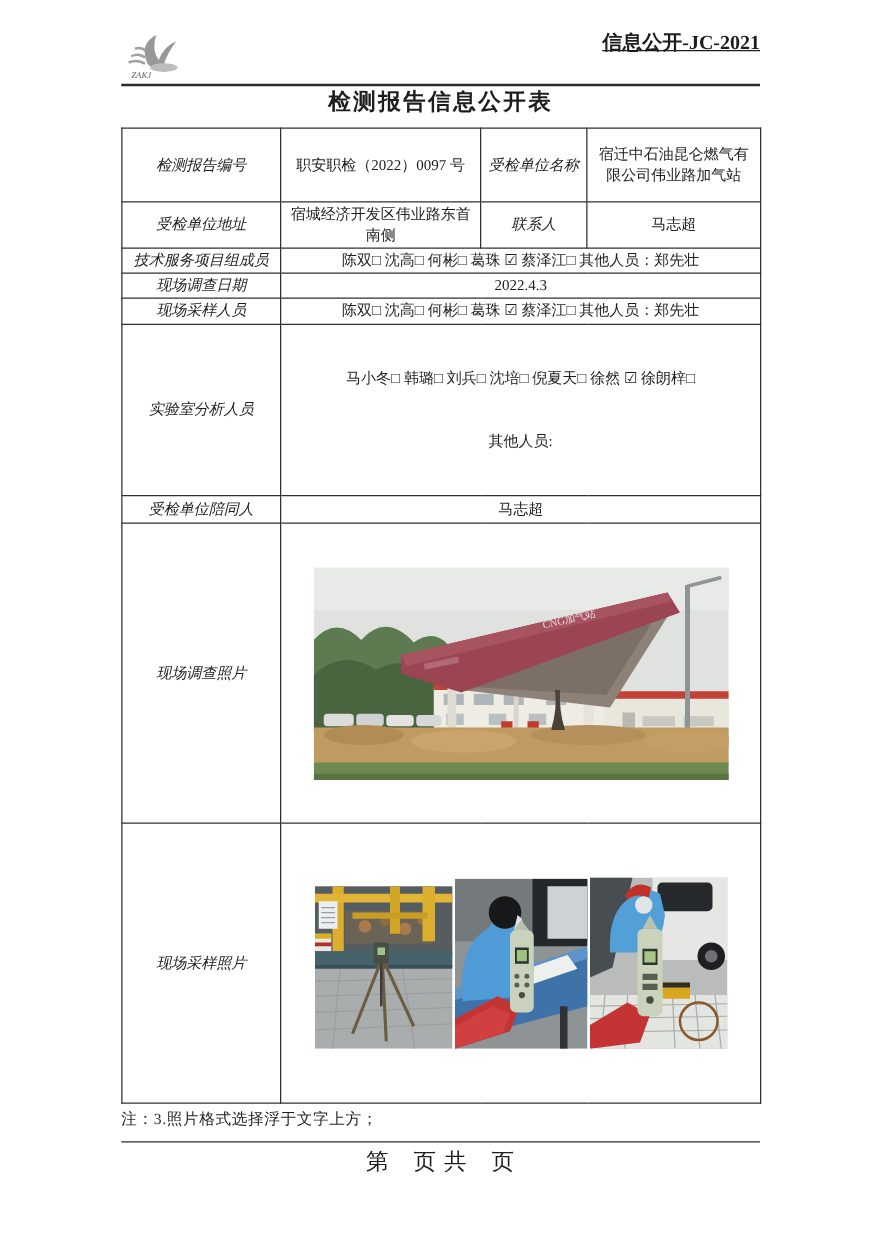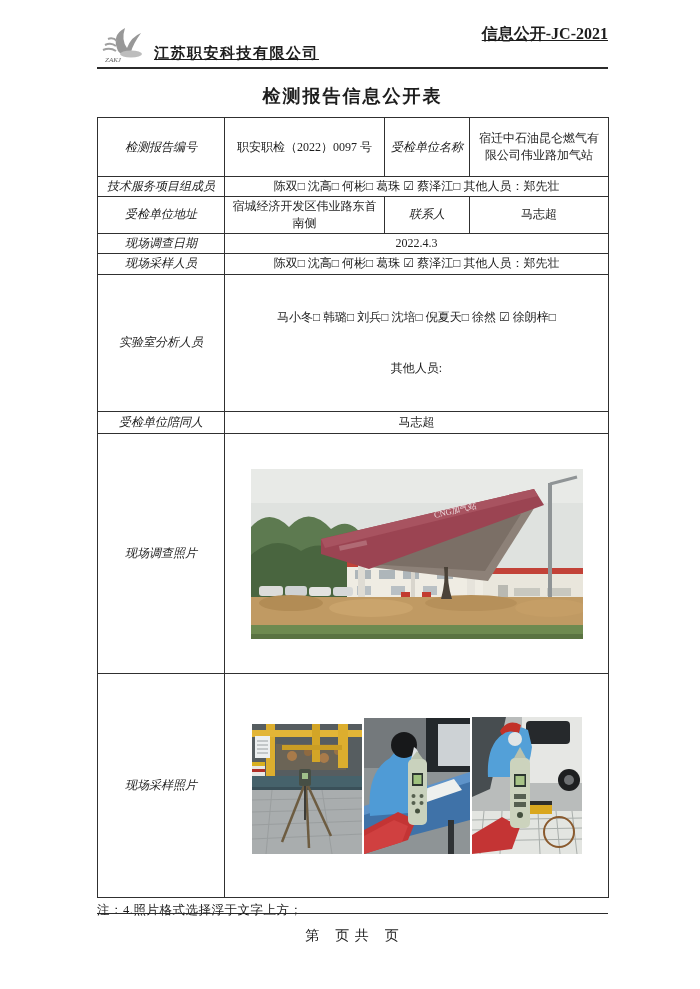--- a/index.html
+++ b/index.html
@@ -13,60 +13,59 @@
   
   .header{
     display:flex;justify-content:space-between;
     padding-top:24px;border-bottom:2px solid #2b2b2b;padding-bottom:3px;text-decoration:underline;
   }
   .brand{display:flex;align-items:flex-end;gap:3px;}
   .company{font-size:15px;font-weight:bold;letter-spacing:1.5px;padding-bottom:1px;}
   .doccode{font-size:16px;font-weight:bold;padding-bottom:1px;}
   
   .title{
-    text-align:center;font-size:18px;font-weight:bold;letter-spacing:2px;margin-top:15px;
+    text-align:center;font-size:18px;font-weight:bold;letter-spacing:2px;
   }
   
   table.main{
     border-collapse:collapse;table-layout:fixed;width:511px;margin-top:9px;
   }
   table.main td{
     border:1px solid #303030;font-size:12px;padding:1px 4px;
     text-align:center;vertical-align:middle;line-height:1.4;
     overflow:hidden;white-space:pre-wrap;
   }
   td.lbl{padding:1px 3px;font-style:italic;}
   td.left{text-align:left;padding-left:6px;}
   td.photo-cell{padding:0;}
   .photo-wrap{display:flex;justify-content:center;align-items:center;height:100%;}
   .photos3{display:flex;justify-content:center;align-items:flex-end;gap:2px;}
   
   .note{font-size:12.5px;margin-top:4px;letter-spacing:0.5px;}
   .footer{
     position:absolute;top:913px;left:97px;width:511px;
     border-top:1.5px solid #2b2b2b;text-align:center;
-    font-size:14px;padding-top:13px;letter-spacing:1px;
+    font-size:18px;padding-top:3px;letter-spacing:1px;
   }
   svg{display:block;}
 </style>
 </head>
 <body>
 
 <div class="page">
   <div class="content">
 
     <div class="header">
       <div class="brand">
         <svg width="54" height="40" viewBox="0 0 54 40">
           <path d="M21,27 Q14,11 28,4 Q24,16 30,24 Q34,13 44,9 Q36,20 34,28 Q27,34 21,27" fill="#989898"></path>
           <path d="M8,21 q6,-3 11,1 M6,26 q7,-3 13,1 M11,15 q5,-2 9,2" stroke="#a0a0a0" stroke-width="2" fill="none"></path>
           <ellipse cx="34" cy="30" rx="11" ry="3.5" fill="#bdbdbd"></ellipse>
           <text x="8" y="38" font-size="7" font-style="italic" fill="#5f5f5f">ZAKJ</text>
         </svg>
-        <span class="company">江苏职安科技有限公司</span>
       </div>
       <span class="doccode">信息公开-JC-2021</span>
     </div>
 
     <div class="title">检测报告信息公开表</div>
 
     <table class="main">
       <colgroup>
           <col style="width:127px">
           <col style="width:160px">
@@ -75,30 +74,30 @@
         </colgroup>
 
       <tbody>
           <tr style="height:59px">
         <td class="lbl">检测报告编号</td>
         <td>职安职检（2022）0097 号</td>
         <td class="lbl">受检单位名称</td>
         <td>宿迁中石油昆仑燃气有限公司伟业路加气站</td>
       </tr>
 
-      <tr style="height:20px">
-        <td class="lbl">技术服务项目组成员</td>
-        <td class="left" colspan="3">陈双□ 沈高□ 何彬□ 葛珠 ☑ 蔡泽江□ 其他人员：郑先壮</td>
-      </tr>
-
       <tr style="height:36px">
         <td class="lbl">受检单位地址</td>
         <td>宿城经济开发区伟业路东首南侧</td>
         <td class="lbl">联系人</td>
         <td>马志超</td>
+      </tr>
+
+      <tr style="height:20px">
+        <td class="lbl">技术服务项目组成员</td>
+        <td class="left" colspan="3">陈双□ 沈高□ 何彬□ 葛珠 ☑ 蔡泽江□ 其他人员：郑先壮</td>
       </tr>
 
       <tr style="height:20px">
         <td class="lbl">现场调查日期</td>
         <td colspan="3">2022.4.3</td>
       </tr>
 
 
 
       <tr style="height:21px">
@@ -291,17 +290,17 @@
                 <circle cx="48" cy="98" r="3" fill="#44503e"></circle>
               </svg>
 
             </div>
           </div>
         </td>
       </tr>
     </tbody>
       </table>
 
-    <div class="note">注：4.照片格式选择浮于文字上方；</div>
+    <div class="note">注：3.照片格式选择浮于文字上方；</div>
   </div>
 
   <div class="footer">第　页 共　页</div>
 </div>
 
 </body></html>

